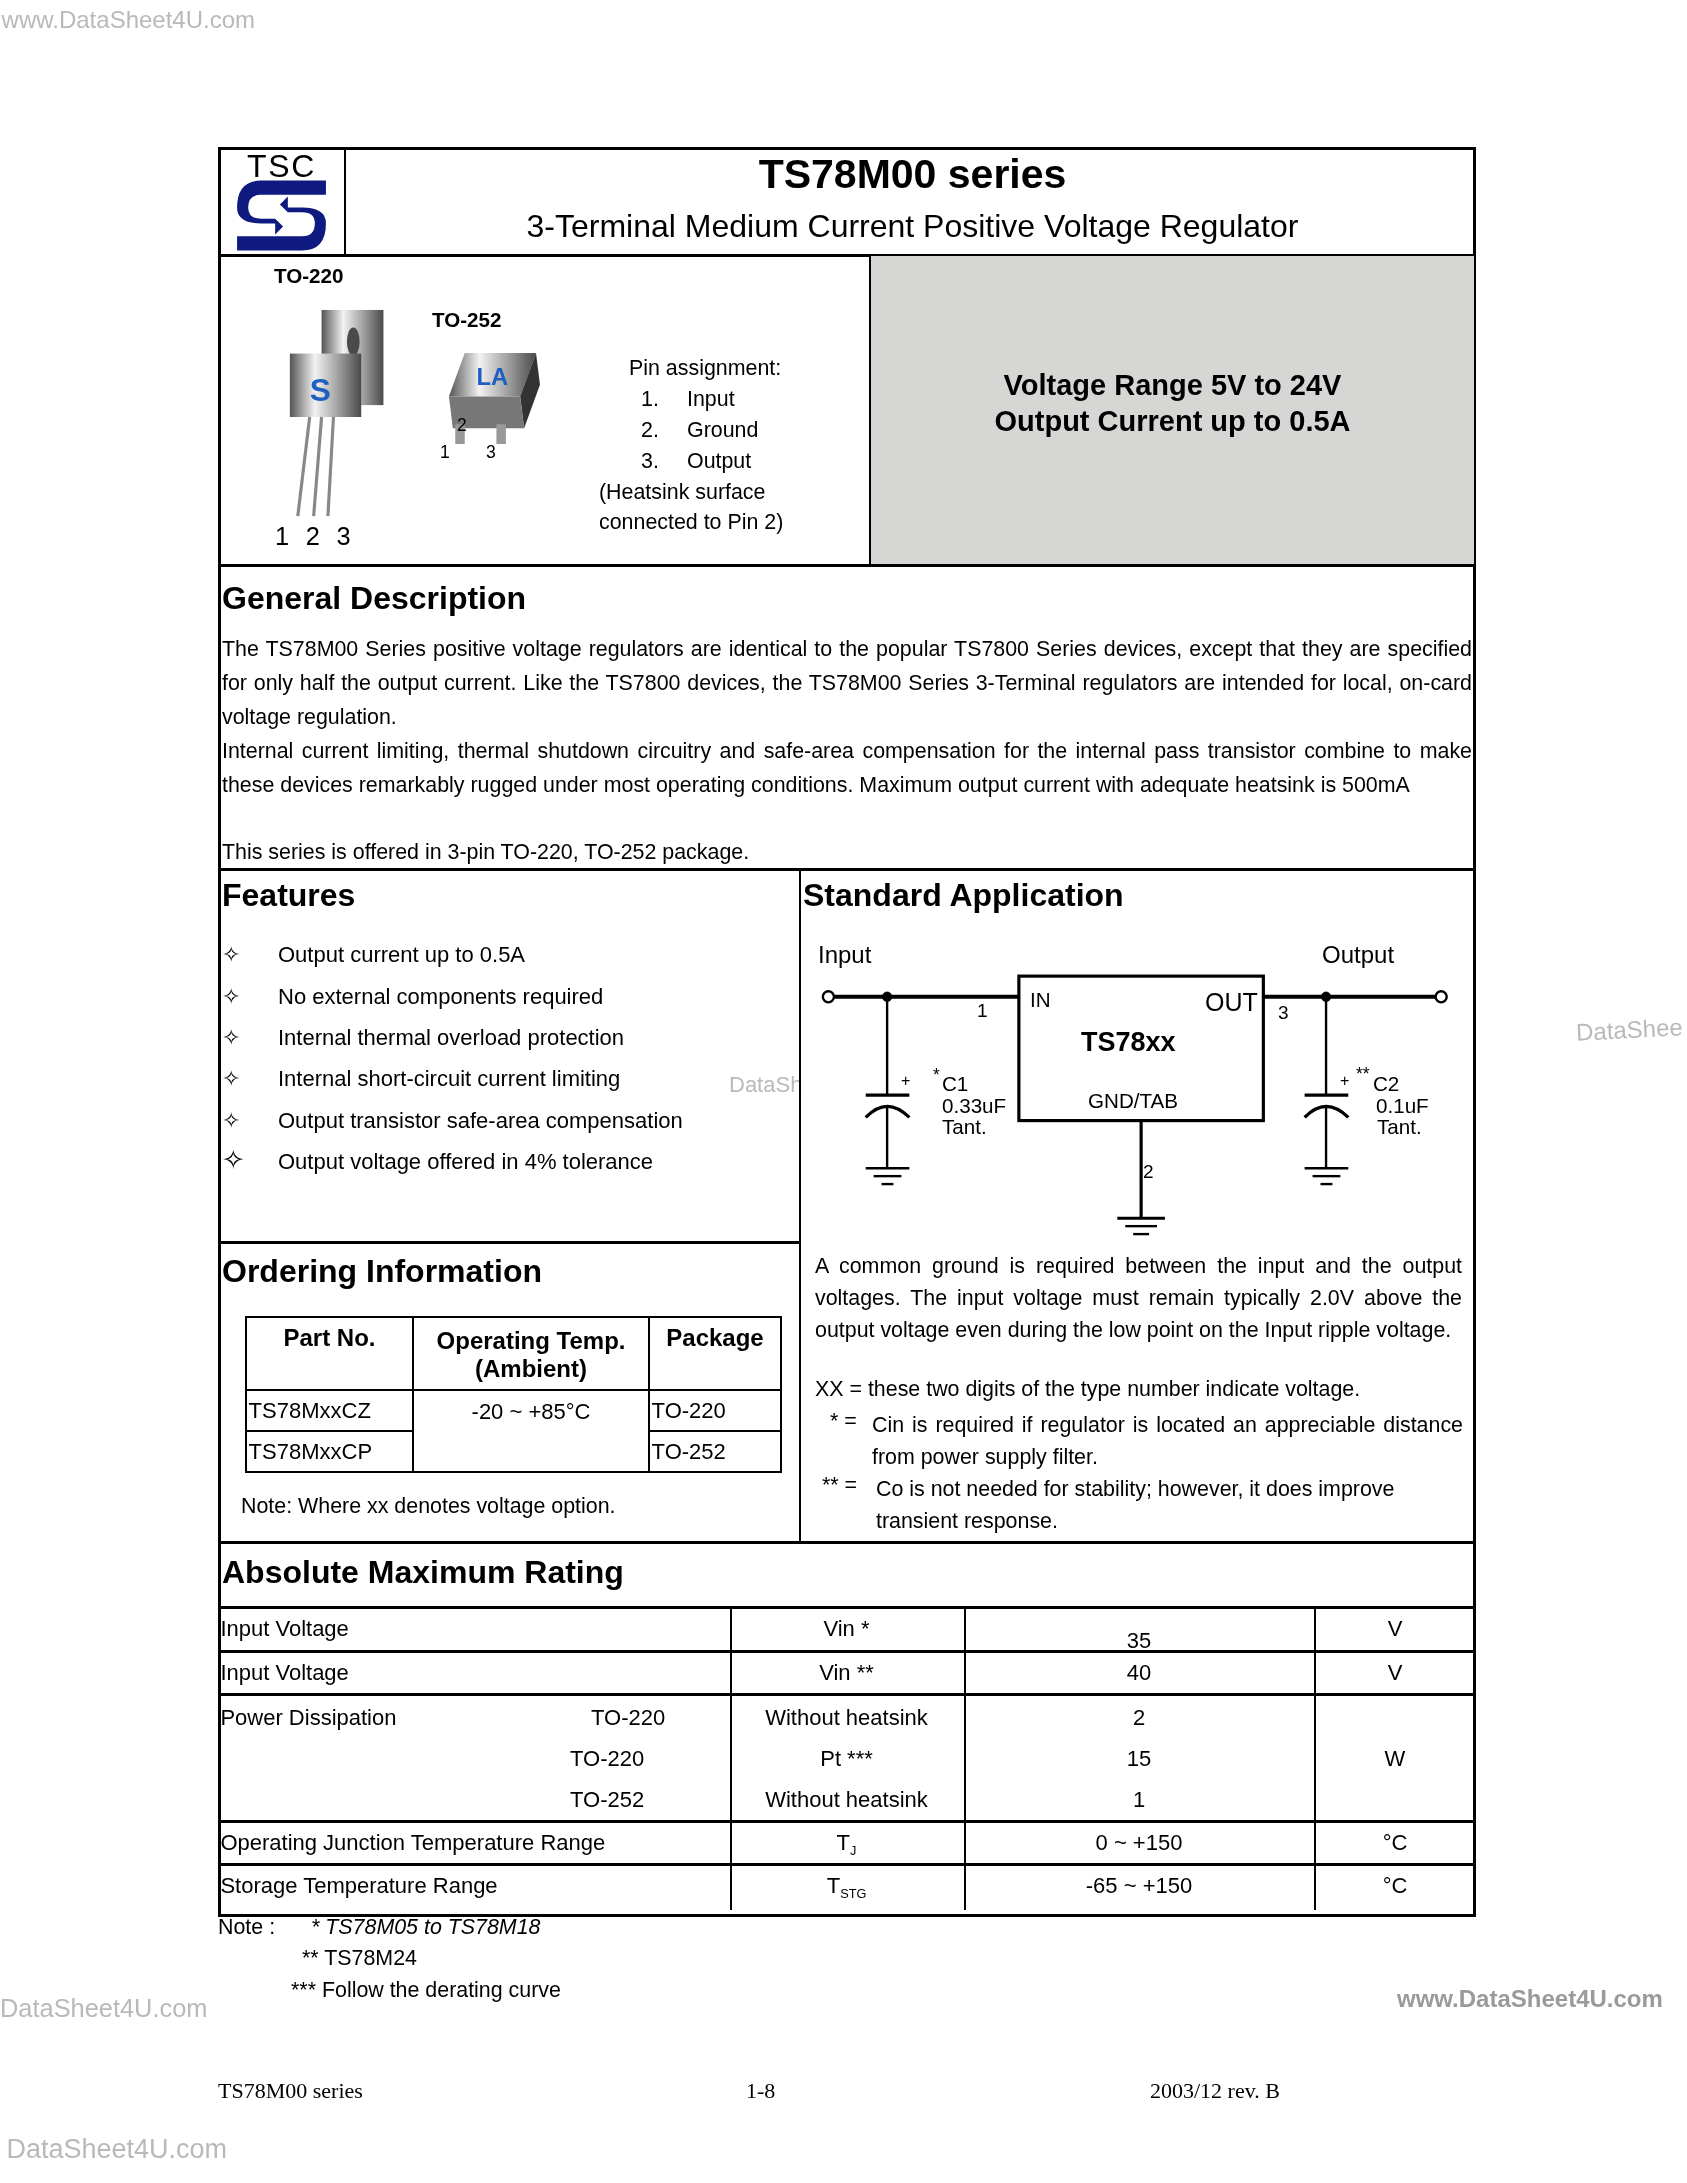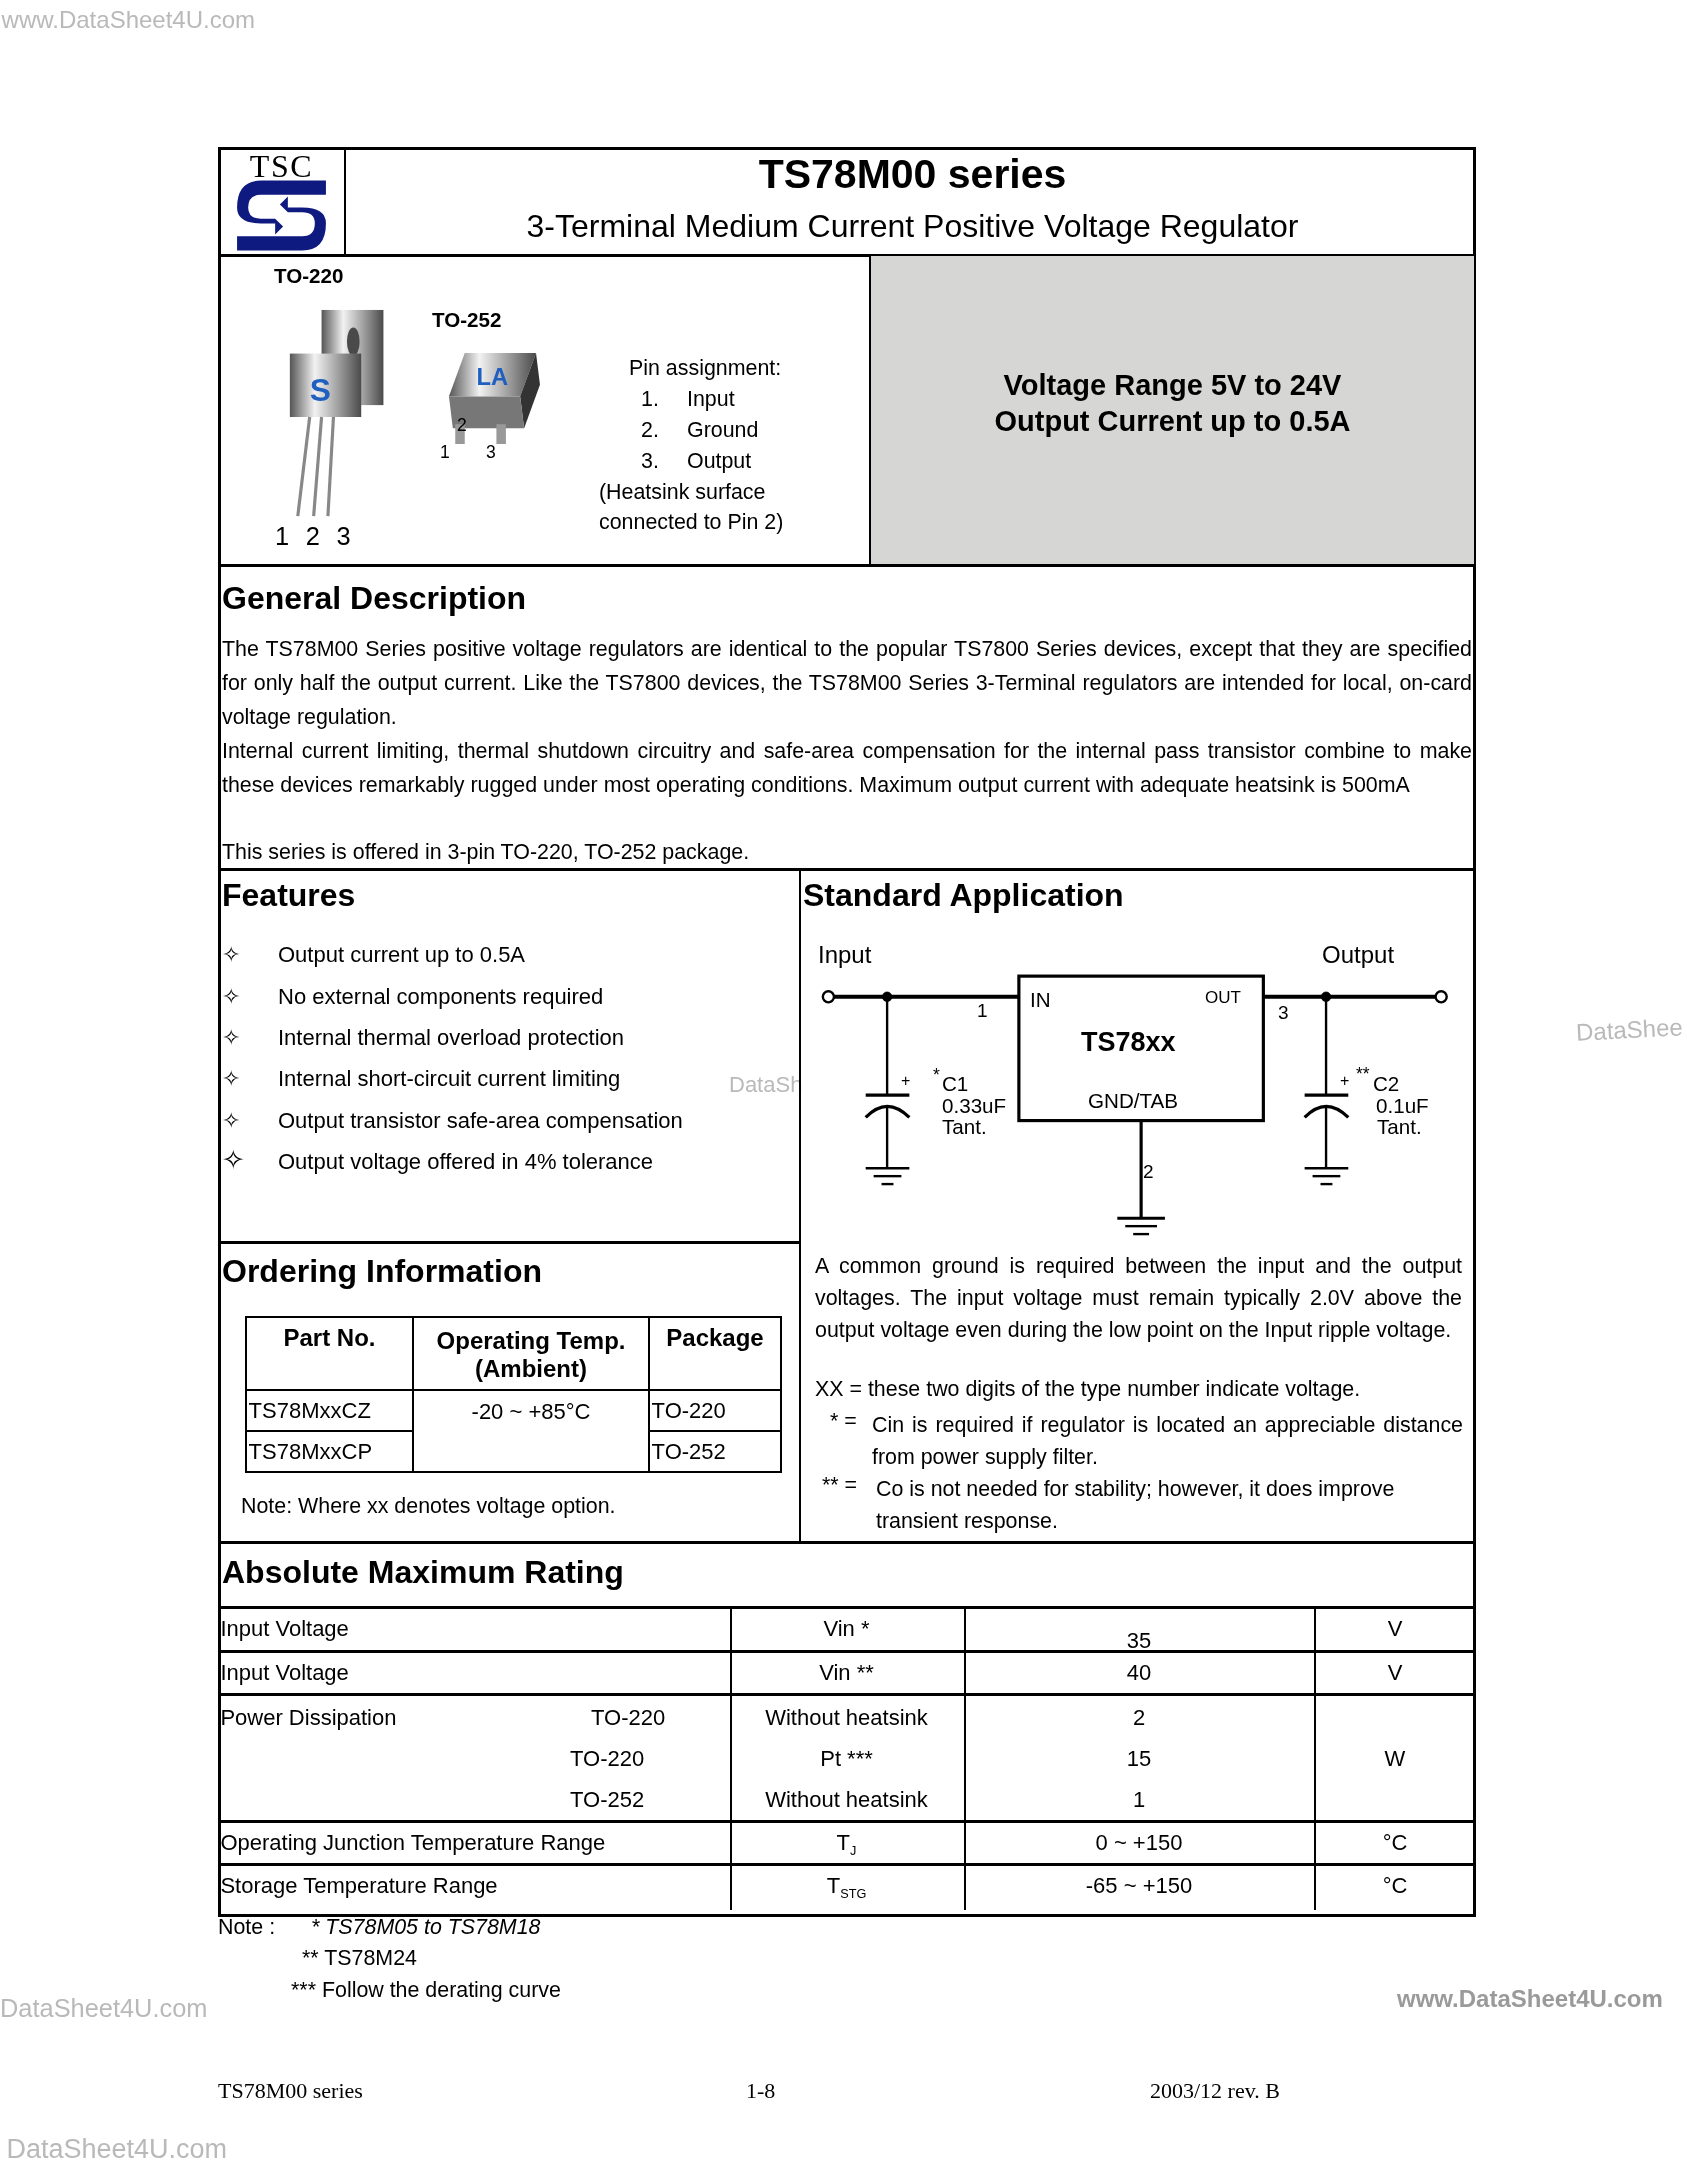--- a/index.html
+++ b/index.html
@@ -27,21 +27,21 @@
 <div class="wm" style="left:1.6px;top:6.4px;font-size:24px;">www.DataSheet4U.com</div>
 <div class="wm" style="left:729px;top:1072px;font-size:22px;">DataSh</div>
 <div class="wm" style="left:1576px;top:1016px;font-size:24px;transform:rotate(-3deg);">DataShee</div>
 <div class="wm" style="left:0px;top:1994px;font-size:25.4px;">DataSheet4U.com</div>
 <div class="wm" style="left:1397px;top:1985px;font-size:24px;font-weight:bold;color:#9a9a9a;">www.DataSheet4U.com</div>
 <div class="wm" style="left:6.4px;top:2134px;font-size:27px;">DataSheet4U.com</div>
 
 <div class="box"></div>
 
 <div class="vline" style="left:344px;top:147px;height:110px;"></div>
-<div class="abs" style="left:230px;top:148px;width:103px;text-align:center;font-family:Liberation Serif, serif;font-size:32px;letter-spacing:1.6px;">TSC</div>
+<div class="abs" style="left:230px;top:148px;width:103px;text-align:center;font-family:Liberation Sans, sans-serif;font-size:32px;letter-spacing:1.6px;">TSC</div>
 <svg class="abs" style="left:237px;top:179px;" width="89" height="73" viewBox="0 0 112 92">
   <path d="M20 2 H112 V20 H30 Q14 20 14 36 Q14 50 30 50 H48 L58 60 L48 70 V56 H30 Q0 56 0 36 Q0 2 30 2 Z" fill="#0f1a80"></path>
   <path d="M92 90 H0 V72 H82 Q98 72 98 56 Q98 42 82 42 H64 L54 32 L64 22 V36 H82 Q112 36 112 56 Q112 90 82 90 Z" fill="#0f1a80"></path>
 </svg>
 <div class="title" style="top:151px;font-size:41px;font-weight:bold;">TS78M00 series</div>
 <div class="title" style="top:208px;font-size:32px;">3-Terminal Medium Current Positive Voltage Regulator</div>
 <div class="hline" style="top:254px;"></div>
 
 <div class="abs gray" style="left:871px;top:256px;width:603px;height:310px;"></div>
 <div class="vline" style="left:869px;top:256px;height:310px;"></div>
@@ -149,21 +149,21 @@
     <line x1="432" y1="322" x2="432" y2="445" stroke-width="4"></line>
     <line x1="402" y1="445" x2="462" y2="445" stroke-width="4"></line>
     <line x1="412" y1="455" x2="452" y2="455" stroke-width="3"></line>
     <line x1="422" y1="465" x2="442" y2="465" stroke-width="3"></line>
   </g>
 </svg>
 <div class="abs" style="left:818px;top:941px;font-size:24px;">Input</div>
 <div class="abs" style="left:1322px;top:941px;font-size:24px;">Output</div>
 <div class="abs" style="left:977px;top:1000px;font-size:19px;">1</div>
 <div class="abs" style="left:1030px;top:988px;font-size:20.6px;">IN</div>
-<div class="abs" style="left:1205px;top:988px;font-size:17px;">OUT</div>
+<div class="abs" style="left:1205px;top:988px;font-size:25px;">OUT</div>
 <div class="abs" style="left:1278px;top:1002px;font-size:19px;">3</div>
 <div class="abs" style="left:1081px;top:1027px;font-size:27px;font-weight:bold;">TS78xx</div>
 <div class="abs" style="left:1088px;top:1089px;font-size:20.6px;">GND/TAB</div>
 <div class="abs" style="left:1143px;top:1161px;font-size:19px;">2</div>
 <div class="abs" style="left:901px;top:1072px;font-size:16px;">+</div>
 <div class="abs" style="left:933px;top:1065px;font-size:17.5px;">*</div>
 <div class="abs" style="left:942px;top:1072px;font-size:20.6px;">C1</div>
 <div class="abs" style="left:942px;top:1094px;font-size:20.6px;">0.33uF</div>
 <div class="abs" style="left:942px;top:1115px;font-size:20.6px;">Tant.</div>
 <div class="abs" style="left:1340px;top:1072px;font-size:16px;">+</div>

